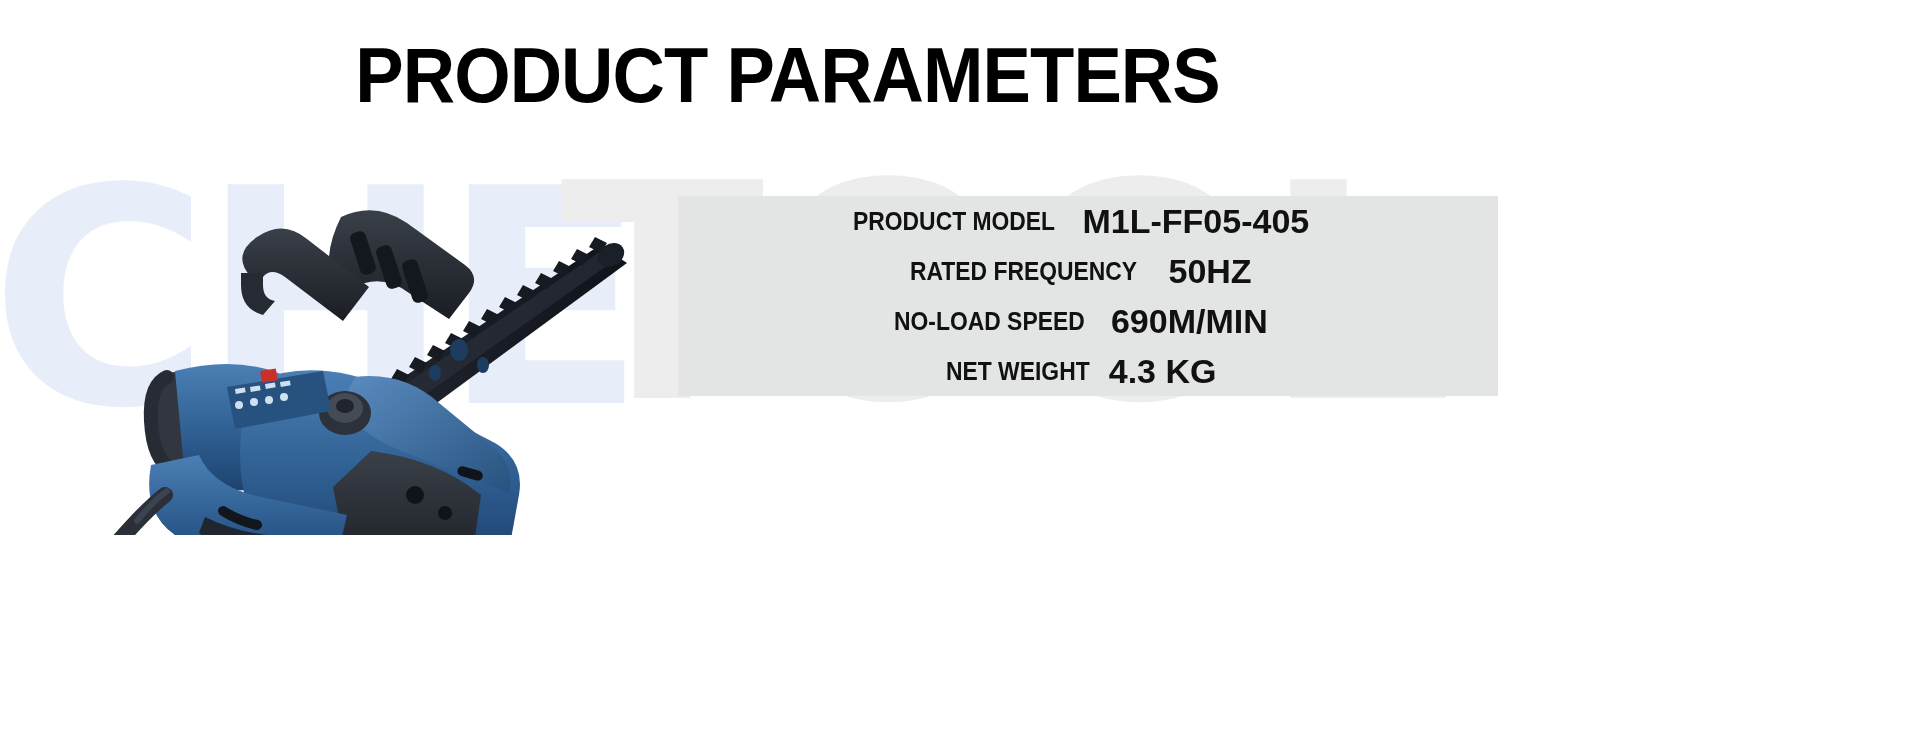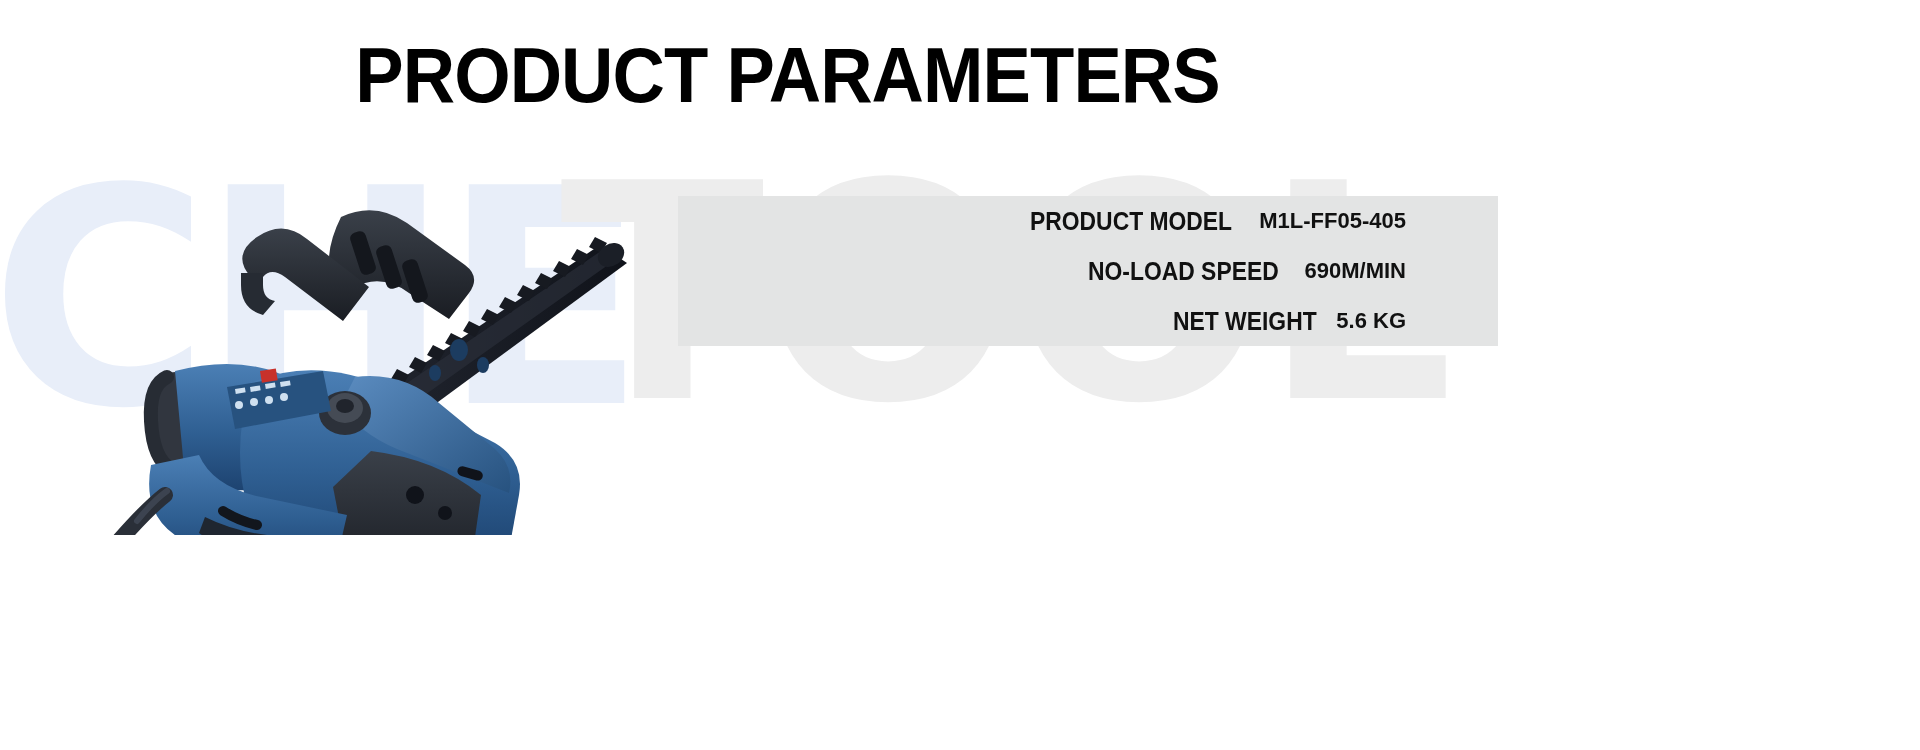--- a/index.html
+++ b/index.html
@@ -21,24 +21,24 @@
   .product{position:absolute;left:55px;top:165px;width:620px;height:370px;}
   .product svg{display:block;width:100%;height:100%;}
 
   
   .spec-table{position:absolute;left:678px;top:196px;width:820px;height:350px;}
   .spec-row{position:relative;height:50px;}
   .band{position:absolute;top:0;height:50px;}
   .band.light{left:0;width:820px;background:#e3e4e4;}
   .band.dark{left:12px;width:796px;background:#adaeae;}
   .row-inner{position:absolute;inset:0;display:flex;align-items:center;
-             justify-content:flex-end;padding:0 92px 0 48px;box-sizing:border-box;}
+             justify-content:center;padding:0 62px 0 48px;box-sizing:border-box;}
   .lbl{font-family:"Liberation Sans",sans-serif;font-weight:bold;font-size:26px;color:#111;
        transform:scaleX(0.88);transform-origin:left center;white-space:nowrap;}
-  .val{font-family:"Liberation Sans",sans-serif;font-weight:bold;font-size:22px;color:#111;
+  .val{font-family:"Liberation Sans",sans-serif;font-weight:bold;font-size:34px;color:#111;
        white-space:nowrap;text-align:right;}
 </style>
 </head>
 <body>
 
 <div class="wm-layer">
   <div class="wm-left">CHE</div>
   <div class="wm-right">TOOL</div>
 </div>
 
@@ -157,32 +157,39 @@
 
   <div class="spec-row">
     <div class="band light"></div>
     <div class="row-inner">
       <span class="lbl">PRODUCT MODEL</span>
       <span class="val">M1L-FF05-405</span>
     </div>
   </div>
 
 
+  <div class="spec-row">
+    <div class="band light"></div>
+    <div class="row-inner">
+      <span class="lbl">RATED FREQUENCY</span>
+      <span class="val">50HZ</span>
+    </div>
+  </div>
 
 
   <div class="spec-row">
     <div class="band light"></div>
     <div class="row-inner">
       <span class="lbl">NO-LOAD SPEED</span>
       <span class="val">690M/MIN</span>
     </div>
   </div>
 
 
   <div class="spec-row">
     <div class="band light"></div>
     <div class="row-inner">
       <span class="lbl">NET WEIGHT</span>
-      <span class="val">5.6 KG</span>
+      <span class="val">4.3 KG</span>
     </div>
   </div>
 
 </div>
 
 </body></html>

